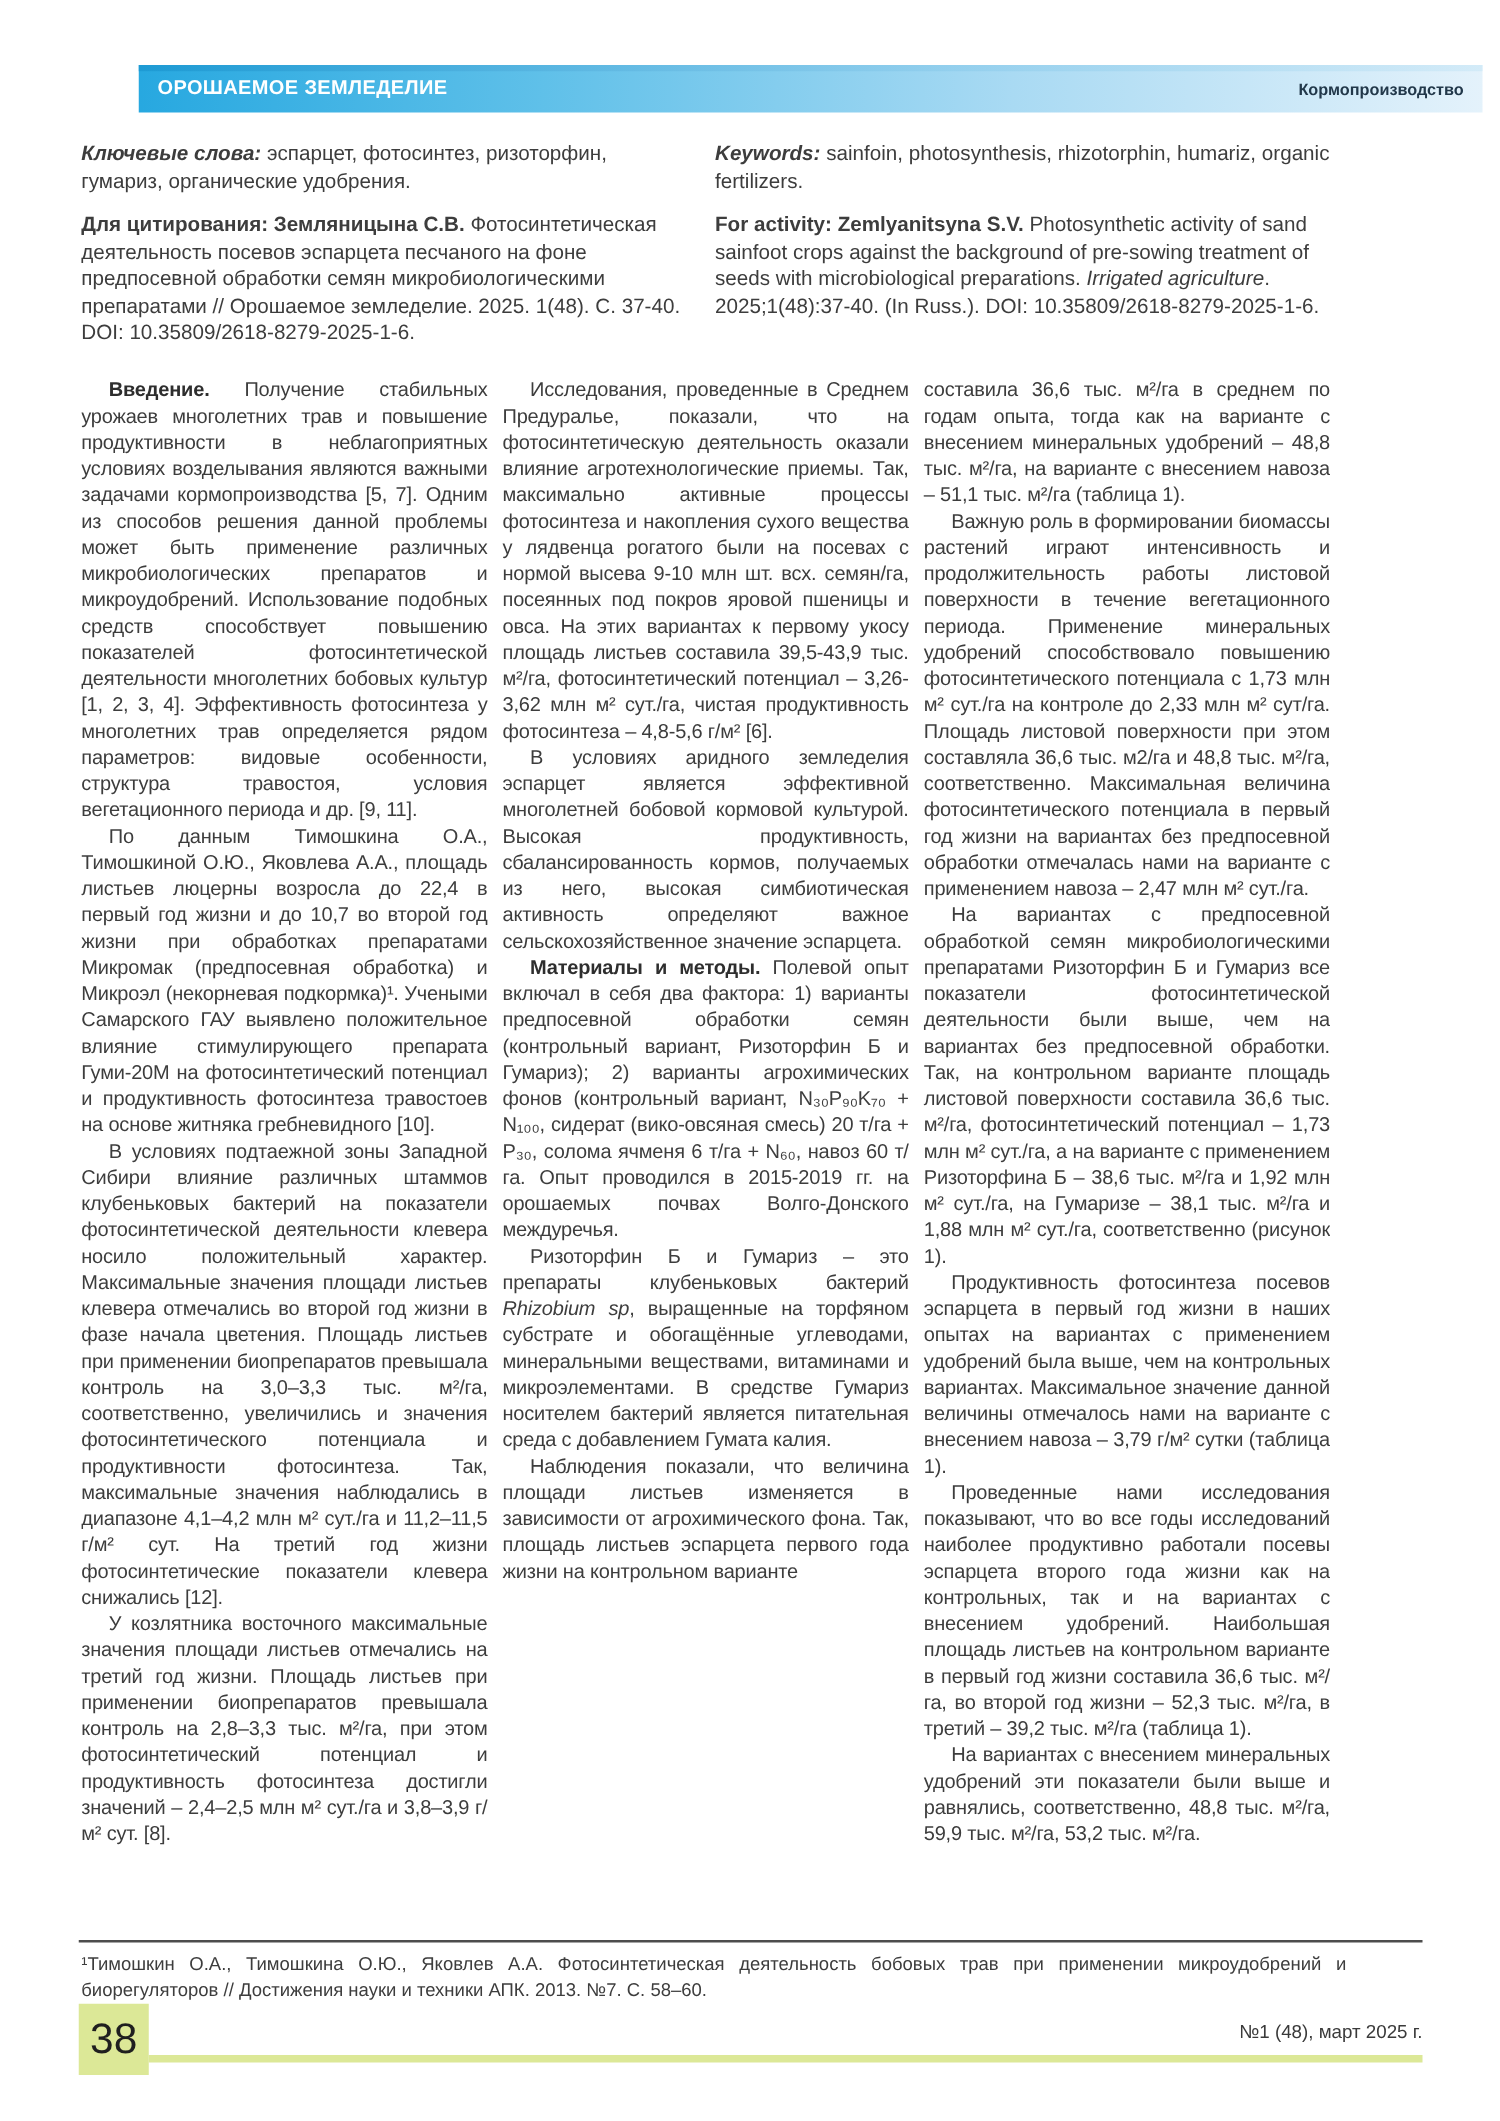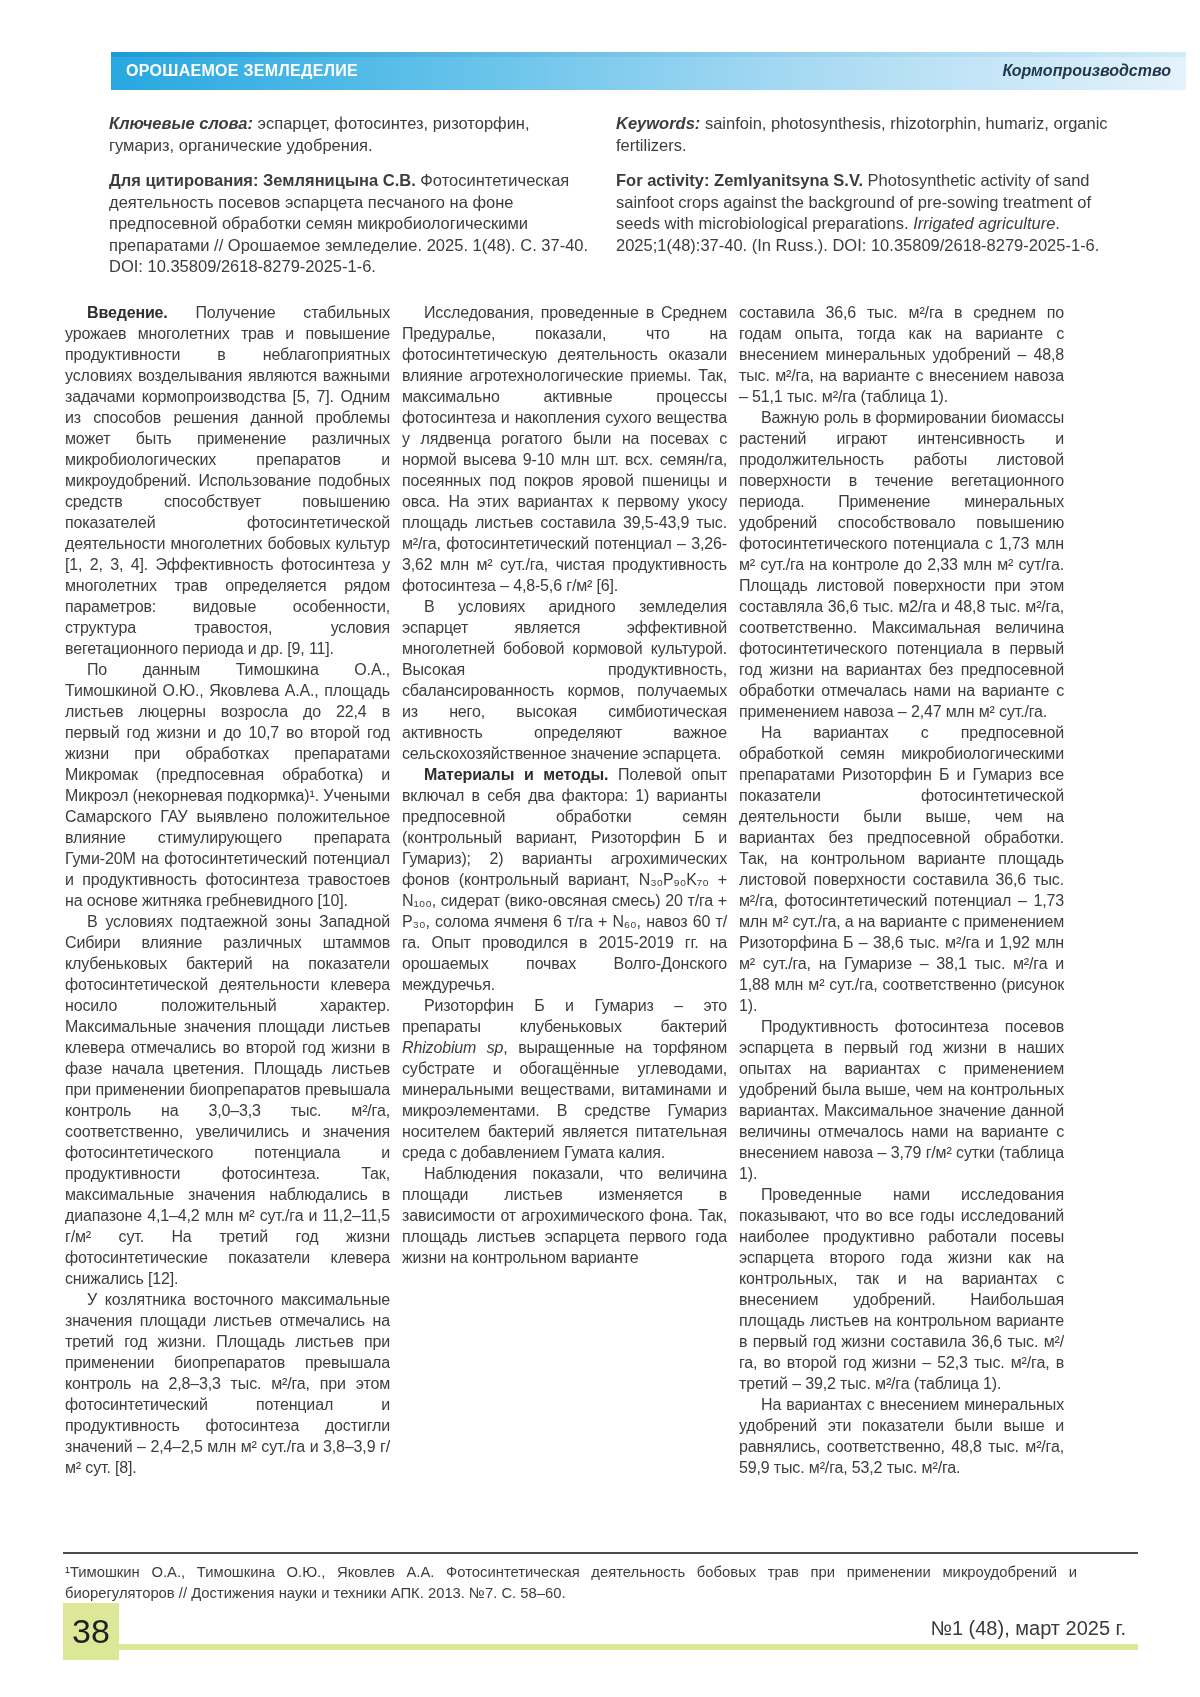--- a/index.html
+++ b/index.html
@@ -15,38 +15,38 @@
   .header-bar{
     position:absolute;left:63px;top:52px;width:1075px;height:38px;box-sizing:border-box;
     background:linear-gradient(90deg,var(--header-start) 0%,#5fc0e9 30%,#a9daf3 65%,var(--header-end) 100%);
     display:flex;align-items:center;justify-content:space-between;padding:0 15px;margin-left:48px;
   }
   .header-bar::before{
     content:"";position:absolute;left:0;top:0;width:100%;height:5px;
     background:linear-gradient(90deg,#1b97d1 0%,#8fcdec 60%,#cfe9f7 100%);opacity:.8;
   }
   .journal-title{color:#ffffff;font-weight:bold;font-size:16px;letter-spacing:.3px;}
-  .section-title{color:var(--section-text);font-weight:bold;font-size:16px;font-style:italic;}
-  .meta{position:absolute;left:65px;top:113px;width:1000px;display:flex;gap:27px;margin-left:44px;}
+  .section-title{color:var(--section-text);font-weight:bold;font-size:13px;}
+  .meta{position:absolute;left:65px;top:113px;width:1000px;display:flex;gap:27px;}
   .meta-col{width:480px;font-size:16.5px;line-height:21.5px;text-align:left;}
   .meta-col.right{width:493px;}
   .meta-col p{margin:0 0 14px 0;}
   .body-cols{position:absolute;left:65px;top:302px;width:999px;height:1246px;display:flex;gap:12px;overflow:hidden;}
   .col{width:325px;font-size:16px;line-height:21px;text-align:justify;letter-spacing:-0.15px;}
   .col p{margin:0;text-indent:22px;}
   .col p.noindent{text-indent:0;}
   .col span[data-bold]{font-weight:bold;color:#2e2e2e;}
   .footnote-rule{position:absolute;left:63px;top:1552px;width:1075px;height:2px;background:#4d4d4d;}
   .footnote{position:absolute;left:65px;top:1562px;width:1012px;margin:0;font-size:14.8px;line-height:21px;text-align:justify;}
   .page-num-box{
     position:absolute;left:63px;top:1603px;width:56px;height:57px;background:var(--accent-lime);
     display:flex;align-items:center;justify-content:center;font-size:34px;color:#1f1f1f;
   }
   .footer-line{position:absolute;left:119px;top:1644px;width:1019px;height:6px;background:var(--accent-lime);}
-  .issue{position:absolute;right:74px;top:1617px;font-size:20px;color:#3a3a3a;}
+  .issue{position:absolute;right:62px;top:1617px;font-size:15px;color:#3a3a3a;}
 </style>
 </head>
 <body>
 
 <div class="page">
 
   <div class="header-bar">
     <span class="journal-title">ОРОШАЕМОЕ ЗЕМЛЕДЕЛИЕ</span>
     <span class="section-title">Кормопроизводство</span>
   </div>

